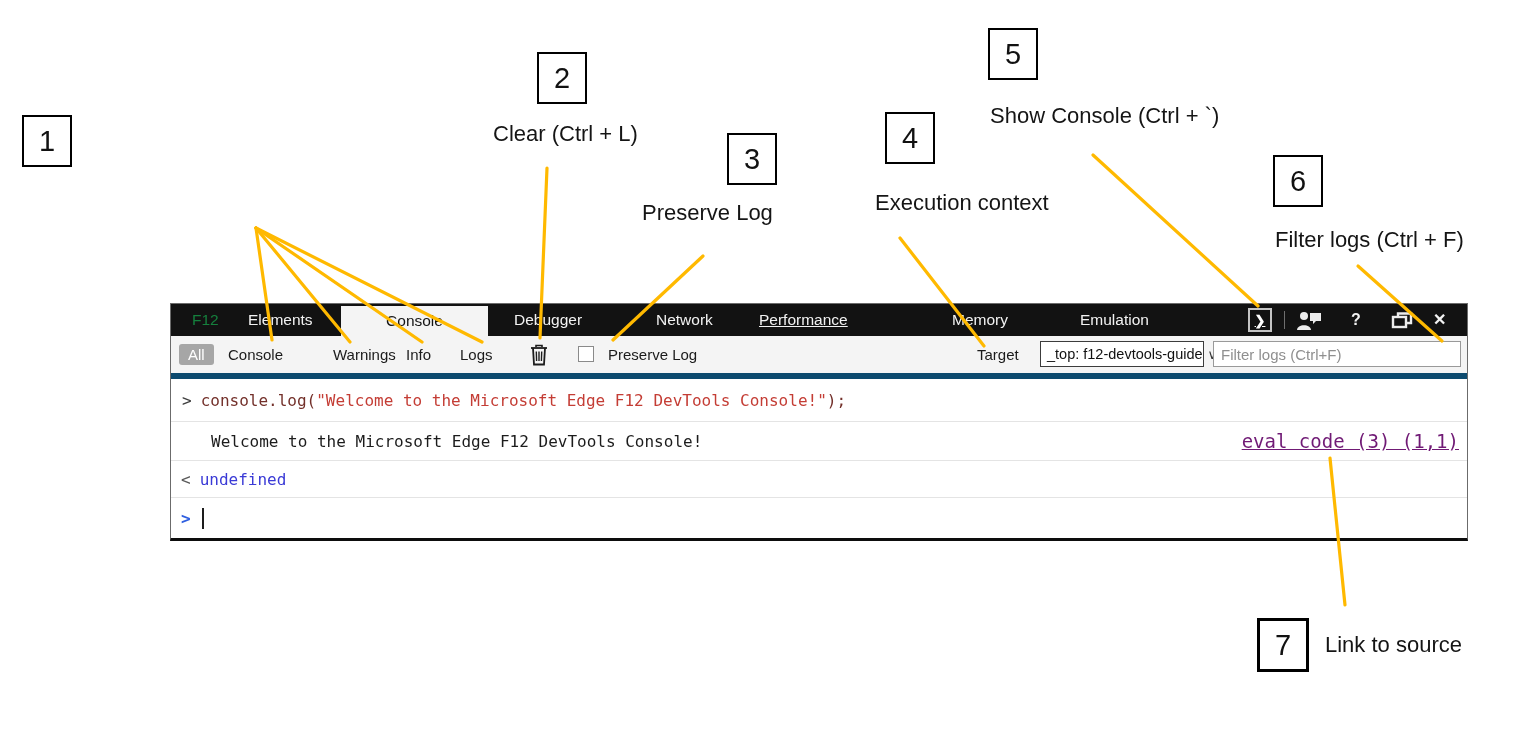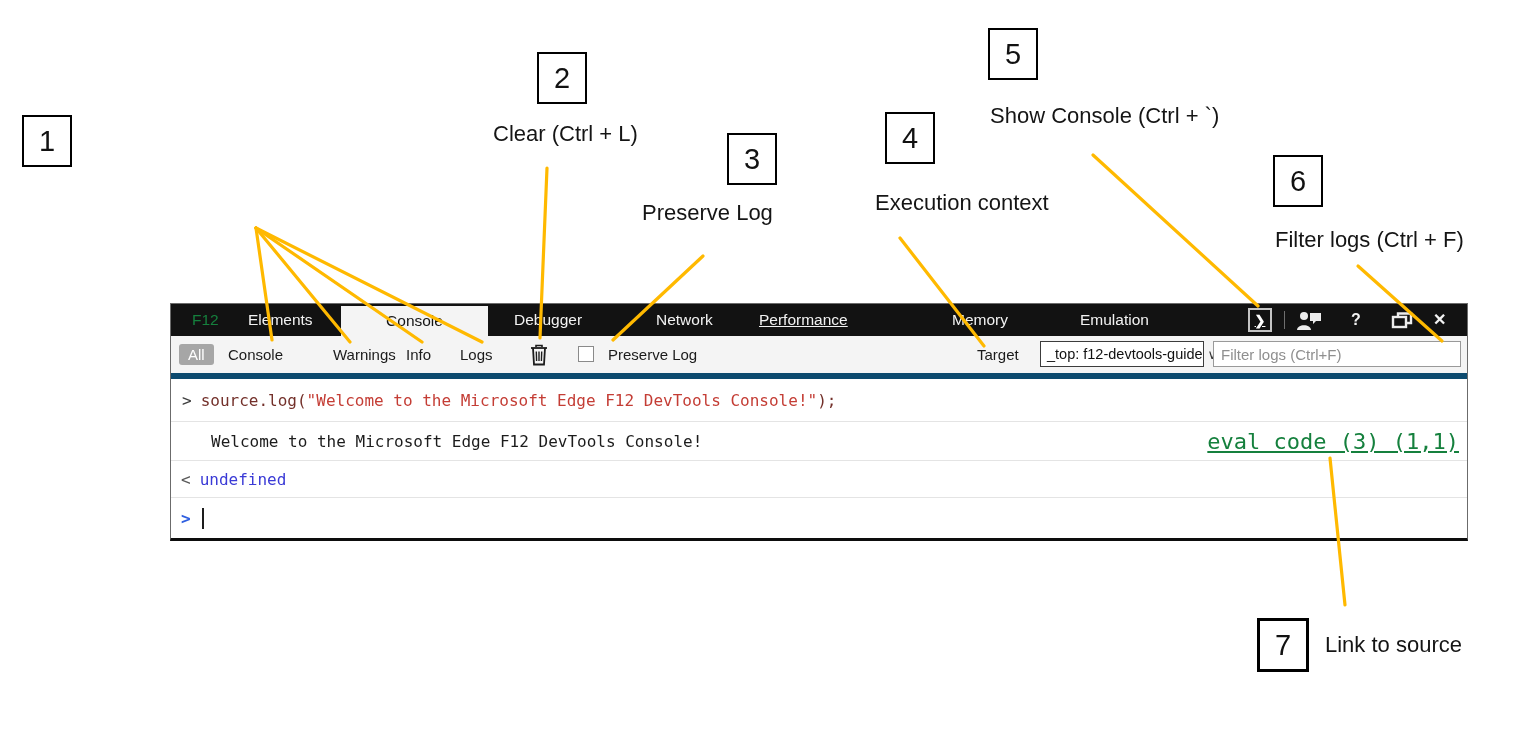--- a/index.html
+++ b/index.html
@@ -53,21 +53,21 @@
       border:1px solid #999;background:#fff;padding:0 7px;font-size:15px;color:#333;
       box-sizing:border-box;font-family:"Liberation Sans",sans-serif;border-radius:0;outline:none;}
   .filter-input::placeholder{color:#8f8f8f;opacity:1;}
   
   .row{position:relative;display:flex;align-items:center;border-bottom:1px solid #e4e4e4;
        font-family:"DejaVu Sans Mono","Liberation Mono",monospace;font-size:16px;background:#fff;}
   .r1{height:42px;padding-left:11px;color:#73302a;}
   .r1 .chev{color:#3f3f3f;margin-right:9px;}
   .r1 .str{color:#c43d35;}
   .r2{height:38px;padding-left:40px;padding-right:8px;color:#1c1c1c;justify-content:space-between;}
-  .src-link{color:#15803d;text-decoration:underline;font-size:22px;cursor:pointer;}
+  .src-link{color:#701a75;text-decoration:underline;font-size:19px;cursor:pointer;}
   .r3{height:36px;padding-left:10px;color:#3a3ad6;}
   .r3 .chev{color:#5a5a5a;margin-right:9px;}
   .r4{height:40px;padding-left:10px;border-bottom:none;}
   .r4 .prompt{color:#2f5fe0;font-weight:bold;}
   .cursor{display:inline-block;width:2px;height:21px;background:#1d1d1d;margin-left:11px;}
   svg.glyph{display:block;}
 </style>
 </head>
 <body>
 
@@ -163,21 +163,21 @@
       <div class="dd">
         <span class="dd-text">_top: f12-devtools-guide</span>
         <span class="dd-chev">∨</span>
       </div>
 
       <input class="filter-input" type="text" value="" placeholder="Filter logs (Ctrl+F)" style="">
     </div>
 
     <div class="row r1">
       <span class="chev">&gt;</span>
-        <span>source.log(</span>
+        <span>console.log(</span>
         <span class="str">"Welcome to the Microsoft Edge F12 DevTools Console!"</span>
         <span>);</span>
     </div>
 
     <div class="row r2">
       <span>Welcome to the Microsoft Edge F12 DevTools Console!</span>
       <span class="src-link">eval code (3) (1,1)</span>
     </div>
 
     <div class="row r3">

